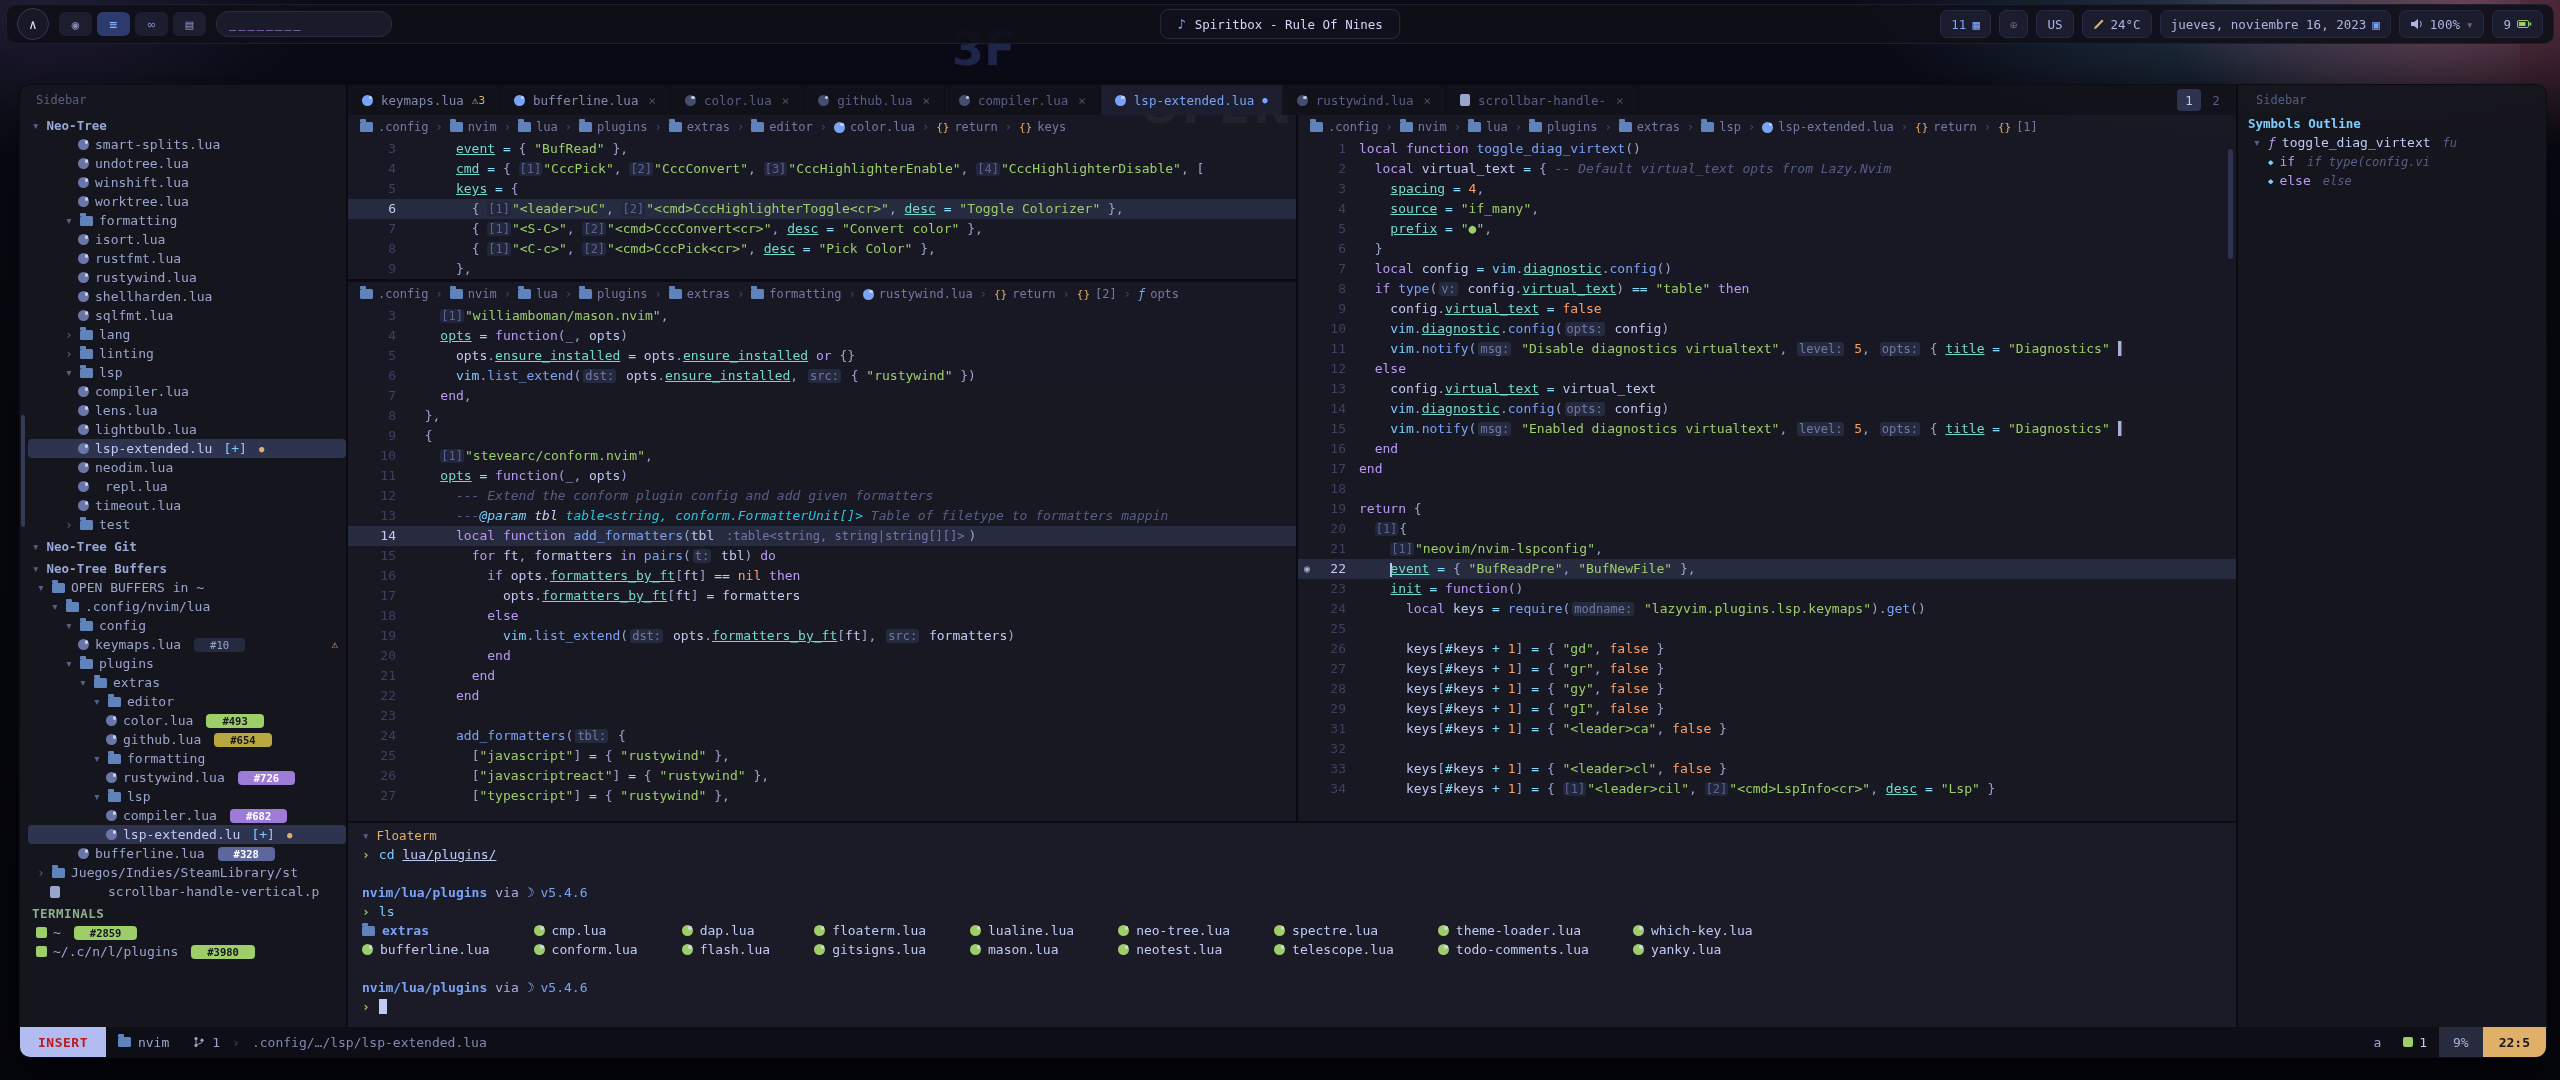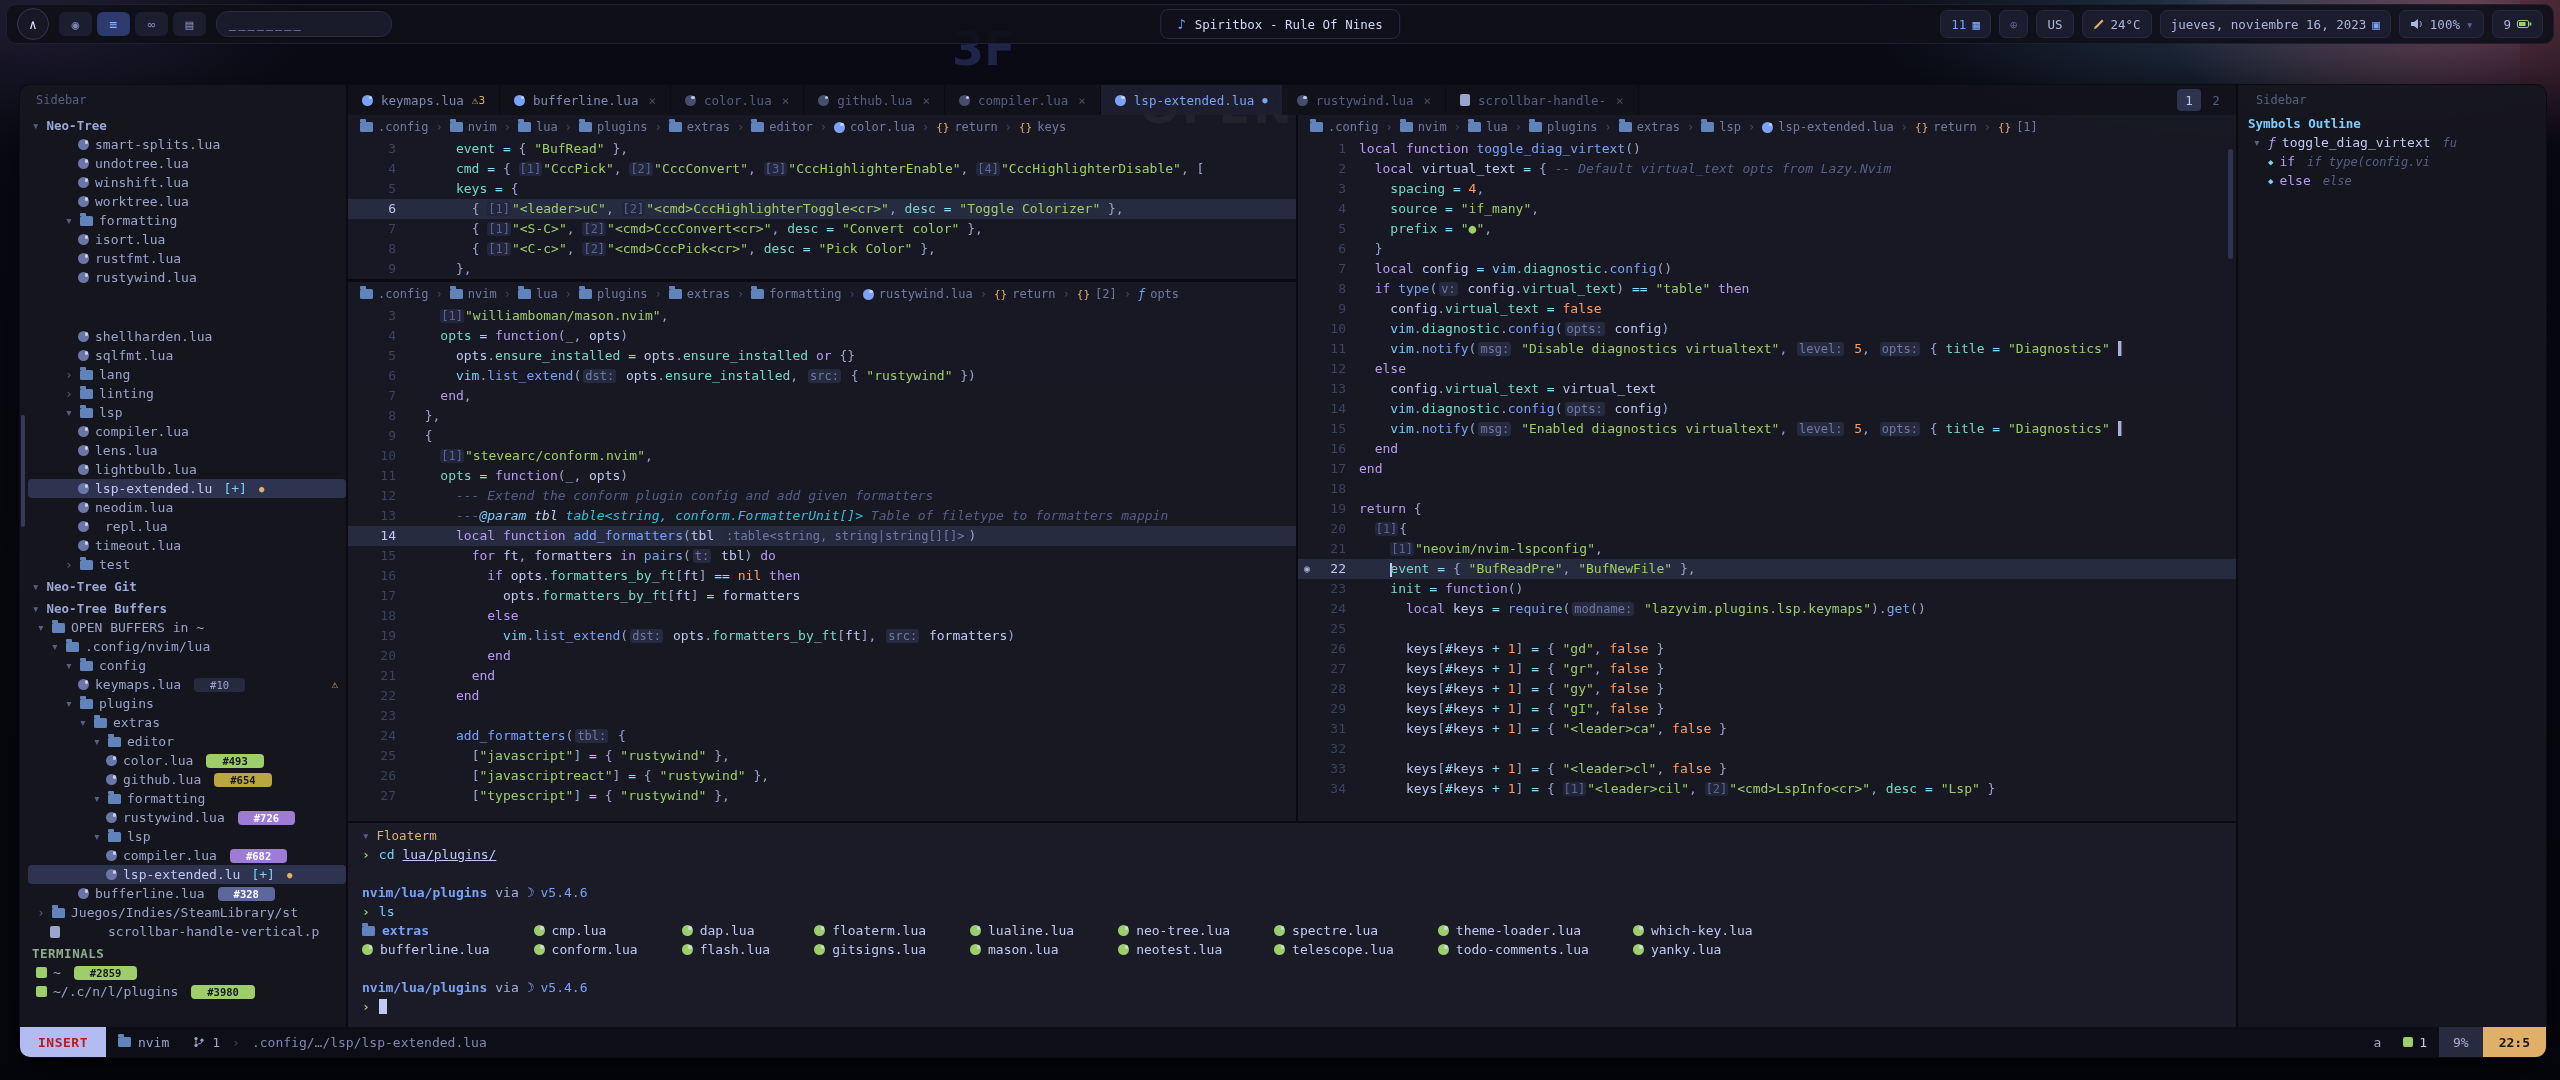--- a/index.html
+++ b/index.html
@@ -104,21 +104,21 @@
   .bc-fn{color:#7aa2f7;font-style:italic;}
 
   .code{flex:1;font-size:13px;line-height:20px;overflow:hidden;}
   .cl{display:flex;height:20px;}
   .cl .sign{width:18px;flex:none;text-align:center;color:#aab2d8;font-size:10px;line-height:20px;}
   .cl .ln{width:30px;flex:none;text-align:right;padding-right:13px;color:#3b4261;}
   .cl.hl{background:rgba(41,46,66,.92);}
   .cl.hl .ln{color:#c0caf5;}
   .ct{flex:1;min-width:0;overflow:hidden;white-space:pre;}
   .tk-k{color:#bb9af7;} .tk-f{color:#7aa2f7;} .tk-s{color:#9ece6a;} .tk-n{color:#ff9e64;}
-  .tk-p{color:#9aa5ce;} .tk-v{color:#c0caf5;} .tk-pr{color:#73daca;} .tk-b{color:#7dcfff;}
+  .tk-p{color:#9aa5ce;} .tk-v{color:#c0caf5;} .tk-pr{color:#73daca;text-decoration:underline;} .tk-b{color:#7dcfff;}
   .tk-o{color:#89ddff;} .tk-c{color:#565f89;font-style:italic;}
   .tk-h{color:#7079a5;background:#262a3f;border-radius:3px;padding:0 2px;margin:0 2px;font-size:12px;}
   .tk-i{color:#5d6399;background:#22263a;border-radius:3px;padding:0 1px;margin-right:1px;font-size:12px;}
   .tk-ck{color:#7dcfff;font-style:italic;} .tk-cv{color:#c8d0f0;font-style:italic;} .tk-ct{color:#2ac3de;font-style:italic;}
   .tk-tr{color:#1a1b26;background:#a9b1d6;}
   .tk-cursor{display:inline-block;width:2px;height:14px;background:#c0caf5;vertical-align:middle;margin-right:-2px;}
   .pane-thumb{position:absolute;right:3px;top:34px;width:5px;height:110px;background:#2e3350;border-radius:3px;}
 
   
   .floaterm{height:202px;flex:none;border-top:2px solid rgba(8,8,14,.8);
@@ -264,21 +264,21 @@
               <span>isort.lua</span>
             </div>
             <div class="titem" style="padding-left: 50px;">
               <span class="ic ic-lua"></span>
               <span>rustfmt.lua</span>
             </div>
             <div class="titem" style="padding-left: 50px;">
               <span class="ic ic-lua"></span>
               <span>rustywind.lua</span>
             </div>
-            <div class="titem" style="padding-left: 50px; margin-top: 40px;">
+            <div class="titem" style="padding-left: 50px;">
               <span class="ic ic-lua"></span>
               <span>shellharden.lua</span>
             </div>
             <div class="titem" style="padding-left: 50px;">
               <span class="ic ic-lua"></span>
               <span>sqlfmt.lua</span>
             </div>
             <div class="titem" style="padding-left: 36px;">
               <span class="chev">›</span>
               <span class="ic ic-folder"></span>

